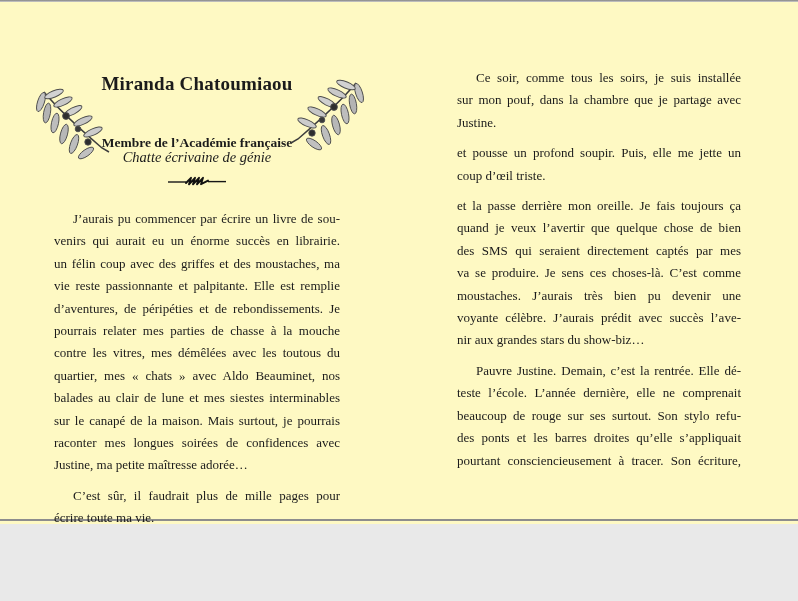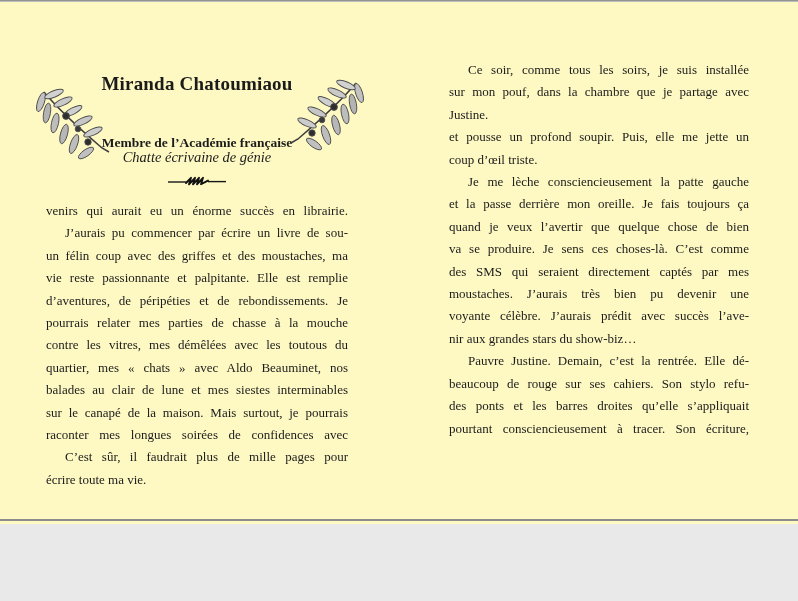--- a/index.html
+++ b/index.html
@@ -28,21 +28,21 @@
   #branch-left{left:30px;top:85px;}
   #branch-right{left:290px;top:76px;transform:scaleX(-1);}
 
   .divider{position:absolute;left:46px;width:302px;top:174px;text-align:center;}
   .divider svg{display:inline-block;}
 
   .body-text{position:absolute;width:302px;font-size:13px;line-height:22.4px;}
   #left-body{left:46px;top:200px;}
   #right-body{left:449px;top:59px;width:300px;}
 
-  .para{margin:0;}
+  .para{margin:8px;}
   .line{text-align:justify;text-align-last:justify;}
   .line.first{text-indent:19px;}
   .line.lastline{text-align-last:left;}
 
   .folio{position:absolute;top:567px;font-size:10.5px;color:#3f3f3f;text-align:center;}
   #folio-left{left:46px;width:302px;}
 </style>
 </head>
 <body>
 
@@ -103,31 +103,32 @@
     <div class="divider">
       <svg width="60" height="13" viewBox="0 0 60 13">
         <path d="M1 7 H19" stroke="#161616" stroke-width="1.4" fill="none"></path>
         <path d="M41 6.6 H59" stroke="#161616" stroke-width="1.4" fill="none"></path>
         <path d="M19 8 L24 2.8 L22 9.4 L28 2.8 L26 9.4 L32 2.8 L30 9.4 L36 2.8 L34 9.2 L41 5.6" stroke="#111" stroke-width="1.9" fill="none" stroke-linecap="round" stroke-linejoin="round"></path>
       </svg>
     </div>
 
     <div class="body-text" id="left-body">
         <div class="para">
+          <div class="line first">J’aurais pu commencer par écrire un livre de sou-</div>
           <div class="line">venirs qui aurait eu un énorme succès en librairie.</div>
-          <div class="line first">J’aurais pu commencer par écrire un livre de sou-</div>
           <div class="line">un félin coup avec des griffes et des moustaches, ma</div>
           <div class="line">vie reste passionnante et palpitante. Elle est remplie</div>
           <div class="line">d’aventures, de péripéties et de rebondissements. Je</div>
           <div class="line">pourrais relater mes parties de chasse à la mouche</div>
           <div class="line">contre les vitres, mes démêlées avec les toutous du</div>
           <div class="line">quartier, mes « chats » avec Aldo Beauminet, nos</div>
           <div class="line">balades au clair de lune et mes siestes interminables</div>
           <div class="line">sur le canapé de la maison. Mais surtout, je pourrais</div>
           <div class="line">raconter mes longues soirées de confidences avec</div>
+          <div class="line lastline">Justine, ma petite maîtresse adorée…</div>
         </div>
         <div class="para">
           <div class="line first">C’est sûr, il faudrait plus de mille pages pour</div>
           <div class="line lastline">écrire toute ma vie.</div>
         </div>
       </div>
 
     <div class="folio" id="folio-left">8</div>
   </div>
 
@@ -136,31 +137,31 @@
         <div class="para">
           <div class="line first">Ce soir, comme tous les soirs, je suis installée</div>
           <div class="line">sur mon pouf, dans la chambre que je partage avec</div>
           <div class="line lastline">Justine.</div>
         </div>
         <div class="para">
           <div class="line">et pousse un profond soupir. Puis, elle me jette un</div>
           <div class="line lastline">coup d’œil triste.</div>
         </div>
         <div class="para">
-          <div class="line first">Je me lèche consciencieusement la patte gauche</div>
           <div class="line">et la passe derrière mon oreille. Je fais toujours ça</div>
           <div class="line">quand je veux l’avertir que quelque chose de bien</div>
+          <div class="line">des SMS qui seraient directement captés par mes</div>
           <div class="line">va se produire. Je sens ces choses-là. C’est comme</div>
-          <div class="line">des SMS qui seraient directement captés par mes</div>
           <div class="line">moustaches. J’aurais très bien pu devenir une</div>
           <div class="line">voyante célèbre. J’aurais prédit avec succès l’ave-</div>
           <div class="line lastline">nir aux grandes stars du show-biz…</div>
         </div>
         <div class="para">
           <div class="line first">Pauvre Justine. Demain, c’est la rentrée. Elle dé-</div>
-          <div class="line">beaucoup de rouge sur ses cahiers. Son stylo refu-</div>
+          <div class="line">teste l’école. L’année dernière, elle ne comprenait</div>
+          <div class="line">beaucoup de rouge sur ses surtout. Son stylo refu-</div>
           <div class="line">des ponts et les barres droites qu’elle s’appliquait</div>
           <div class="line">pourtant consciencieusement à tracer. Son écriture,</div>
         </div>
       </div>
     <div class="folio" style="position:absolute;left:50px;width:300px;top:567px;">9</div>
   </div>
 </div>
 
 </body></html>

